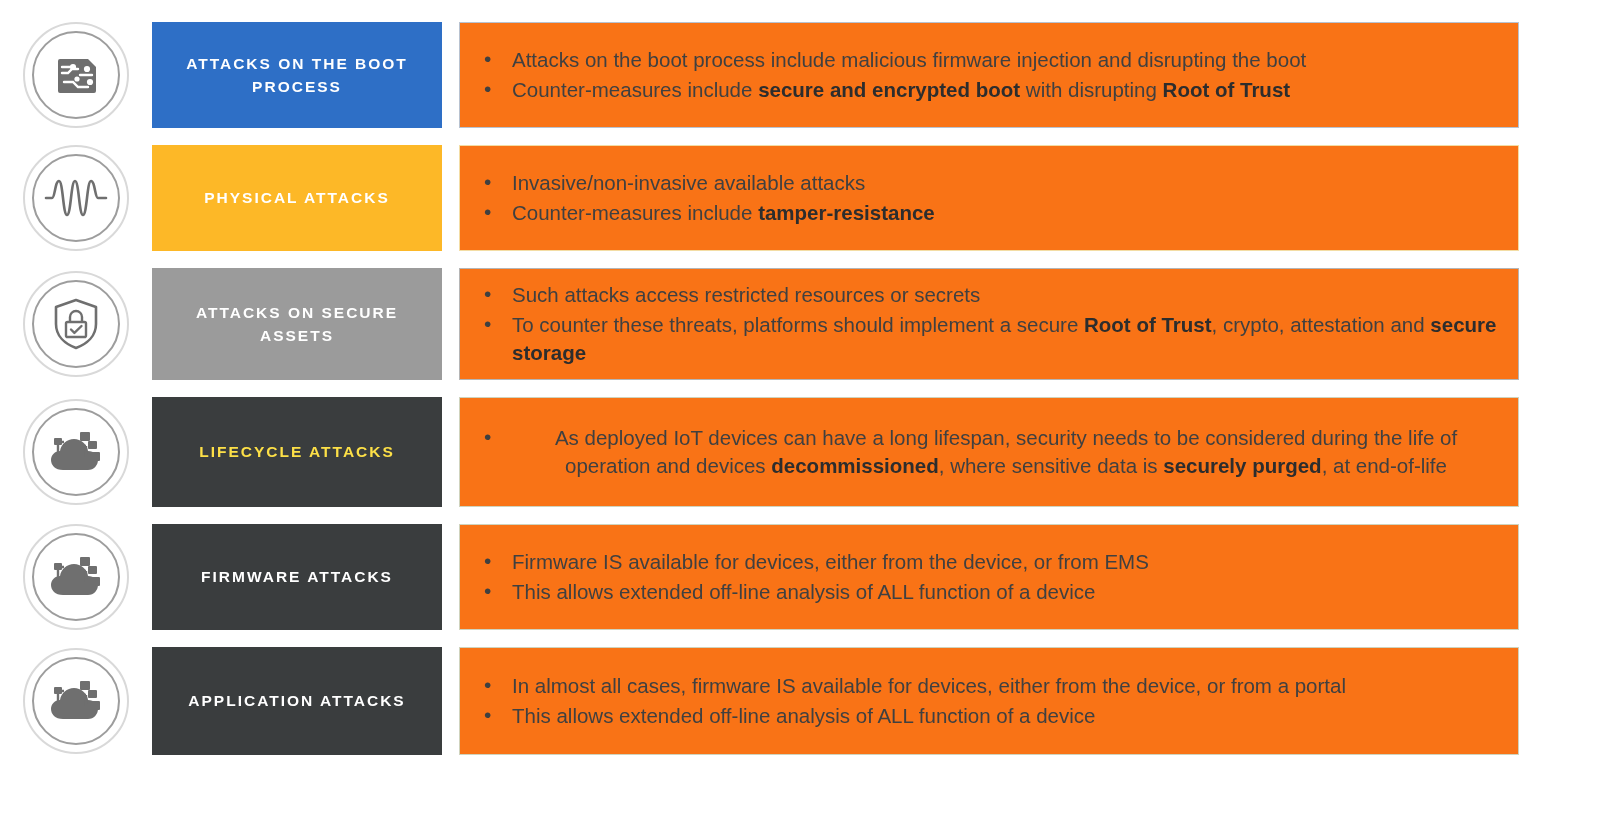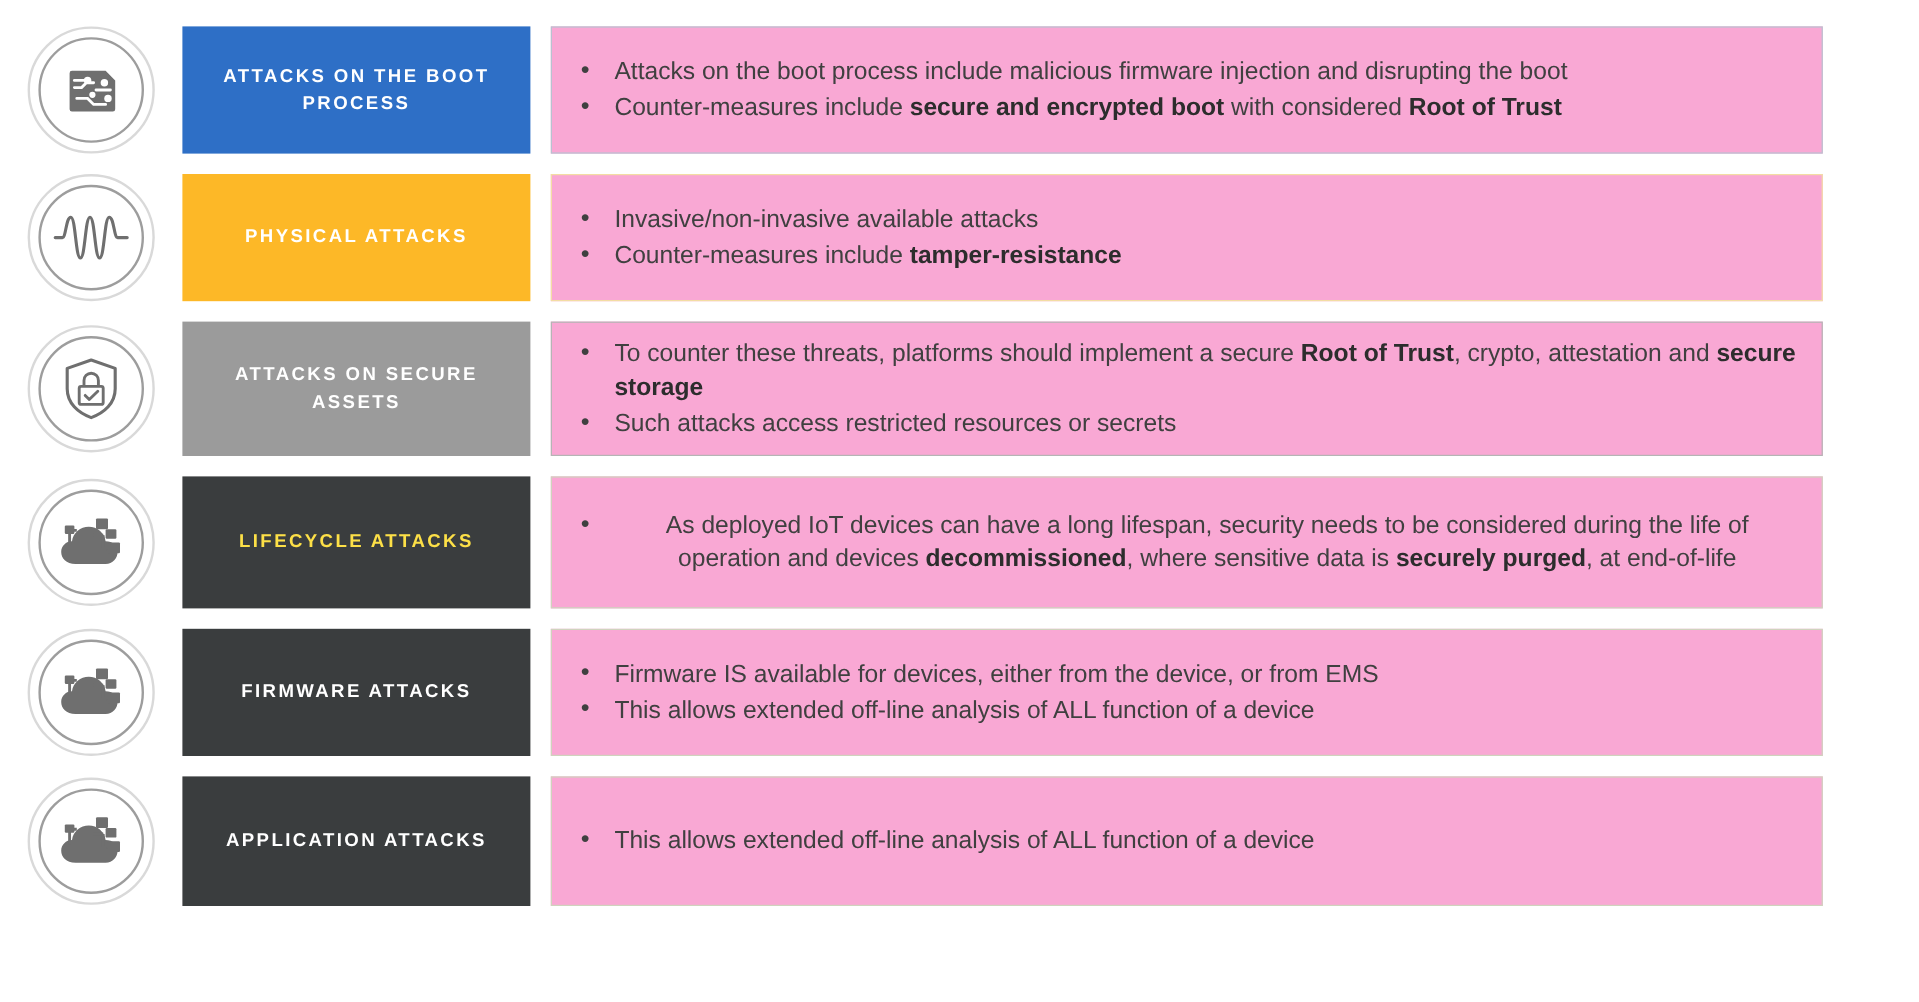--- a/index.html
+++ b/index.html
@@ -64,21 +64,21 @@
     line-height: 1.5;
     padding: 6px 12px;
   }
   .label-cell .ltext { display: block; }
   
   .content-cell {
     flex: 1 1 auto;
     margin-left: 17px;
     margin-right: 80px;
     border: 1.5px solid #b8c2d0;
-    background: #f9a8d4;
+    background: #f97316;
     display: flex;
     flex-direction: column;
     justify-content: center;
     padding: 10px 18px 10px 14px;
   }
   ul.bullets { list-style: none; }
   ul.bullets li {
     position: relative;
     padding-left: 38px;
     color: #404040;
@@ -120,21 +120,21 @@
       </g>
     </svg>
         </div>
       </div>
       <div class="label-cell" style="background: rgb(46, 111, 198); color: rgb(255, 255, 255);">
         <span class="ltext">ATTACKS ON THE BOOT PROCESS</span>
       </div>
       <div class="content-cell" style="border-color: rgb(184, 194, 208);">
         <ul class="bullets">
           <li><span>Attacks on the boot process include malicious firmware injection and disrupting the boot</span></li>
-          <li><span>Counter-measures include </span><b>secure and encrypted boot</b><span> with considered </span><b>Root of Trust</b></li>
+          <li><span>Counter-measures include </span><b>secure and encrypted boot</b><span> with disrupting </span><b>Root of Trust</b></li>
         </ul>
       </div>
     </div>
     <div class="row" style="min-height: 86px; margin-top: 16px;">
       <div class="icon-cell">
         <div class="medallion">
     <svg width="64" height="46" viewBox="0 0 64 46" aria-hidden="true">
       <path d="M2 23 H8 C11 23 11 6 15 6 C19 6 19 40 23 40 C27 40 27 6 31 6 C35 6 35 40 39 40 C43 40 43 6 47 6 C51 6 51 23 54 23 H62" fill="none" stroke="#6f6f6f" stroke-width="2.6" stroke-linecap="round" stroke-linejoin="round"></path>
     </svg>
         </div>
@@ -158,22 +158,22 @@
       <path d="M18 25 V20 a6 6 0 0 1 12 0 V25" fill="none" stroke="#6f6f6f" stroke-width="2.4"></path>
       <path d="M19 32.5 l3.4 3.4 L29.5 29" fill="none" stroke="#6f6f6f" stroke-width="2.4" stroke-linecap="round" stroke-linejoin="round"></path>
     </svg>
         </div>
       </div>
       <div class="label-cell" style="background: rgb(155, 155, 155); color: rgb(255, 255, 255); align-items: center;">
         <span class="ltext">ATTACKS ON SECURE ASSETS</span>
       </div>
       <div class="content-cell" style="border-color: rgb(181, 181, 181);">
         <ul class="bullets">
+          <li><span>Such attacks access restricted resources or secrets</span></li>
           <li><span>To counter these threats, platforms should implement a secure </span><b>Root of Trust</b><span>, crypto, attestation and </span><b>secure storage</b></li>
-          <li><span>Such attacks access restricted resources or secrets</span></li>
         </ul>
       </div>
     </div>
     <div class="row" style="min-height: 110px;">
       <div class="icon-cell">
         <div class="medallion">
     <svg width="58" height="48" viewBox="0 0 58 48" aria-hidden="true">
       <path fill="#6f6f6f" d="M16 42 C8 42 4 37 4 32 C4 27 8 23 13 23 C14 16 20 11 27 11 C34 11 40 16 41 23 C47 23 51 27 51 32 C51 37 47 42 41 42 Z"></path>
       <g stroke="#6f6f6f" stroke-width="2.4" fill="none">
         <path d="M11 27 V14 H17"></path>
@@ -247,17 +247,18 @@
         <rect x="41" y="13" width="9" height="8" rx="1"></rect>
       </g>
     </svg>
         </div>
       </div>
       <div class="label-cell" style="background: rgb(58, 61, 62); color: rgb(255, 255, 255);">
         <span class="ltext">APPLICATION ATTACKS</span>
       </div>
       <div class="content-cell" style="border-color: rgb(207, 211, 189);">
         <ul class="bullets">
+          <li><span>In almost all cases, firmware IS available for devices, either from the device, or from a portal</span></li>
           <li><span>This allows extended off-line analysis of ALL function of a device</span></li>
         </ul>
       </div>
     </div>
   </div>
 
 </body></html>

